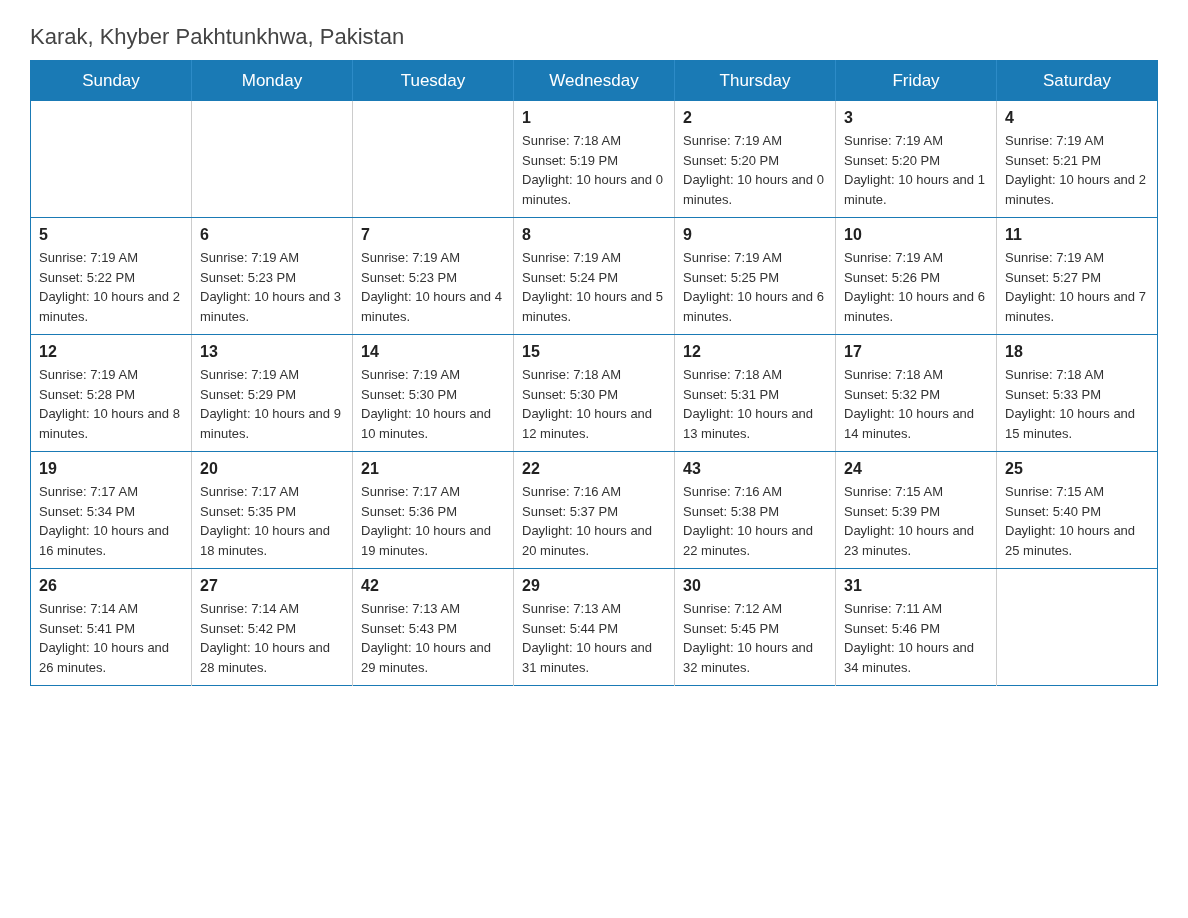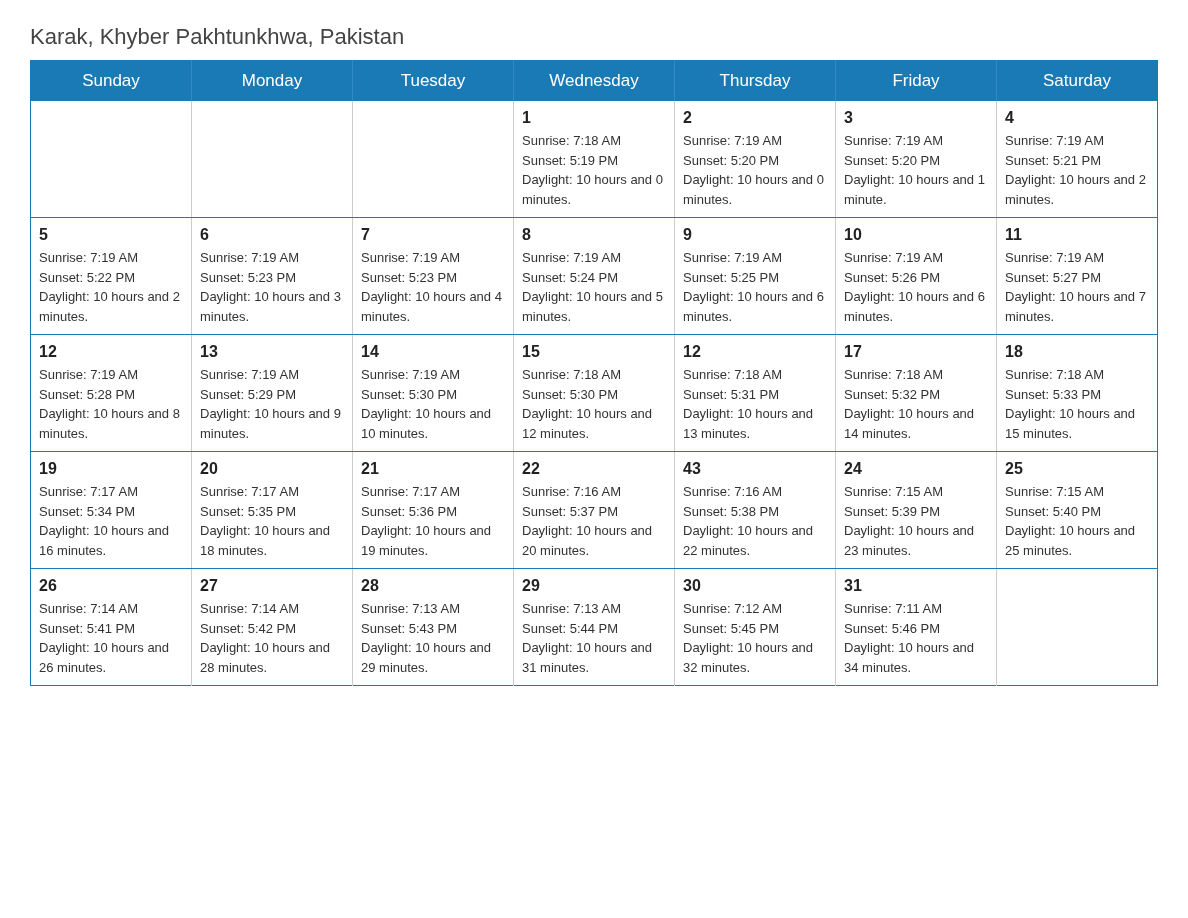--- a/index.html
+++ b/index.html
@@ -243,21 +243,21 @@
       <tr>
         <td>
           <div class="day-number">26</div>
           <div class="day-info">Sunrise: 7:14 AM<br>Sunset: 5:41 PM<br>Daylight: 10 hours and 26 minutes.</div>
         </td>
         <td>
           <div class="day-number">27</div>
           <div class="day-info">Sunrise: 7:14 AM<br>Sunset: 5:42 PM<br>Daylight: 10 hours and 28 minutes.</div>
         </td>
         <td>
-          <div class="day-number">28</div>
+          <div class="day-number">42</div>
           <div class="day-info">Sunrise: 7:13 AM<br>Sunset: 5:43 PM<br>Daylight: 10 hours and 29 minutes.</div>
         </td>
         <td>
           <div class="day-number">29</div>
           <div class="day-info">Sunrise: 7:13 AM<br>Sunset: 5:44 PM<br>Daylight: 10 hours and 31 minutes.</div>
         </td>
         <td>
           <div class="day-number">30</div>
           <div class="day-info">Sunrise: 7:12 AM<br>Sunset: 5:45 PM<br>Daylight: 10 hours and 32 minutes.</div>
         </td>

